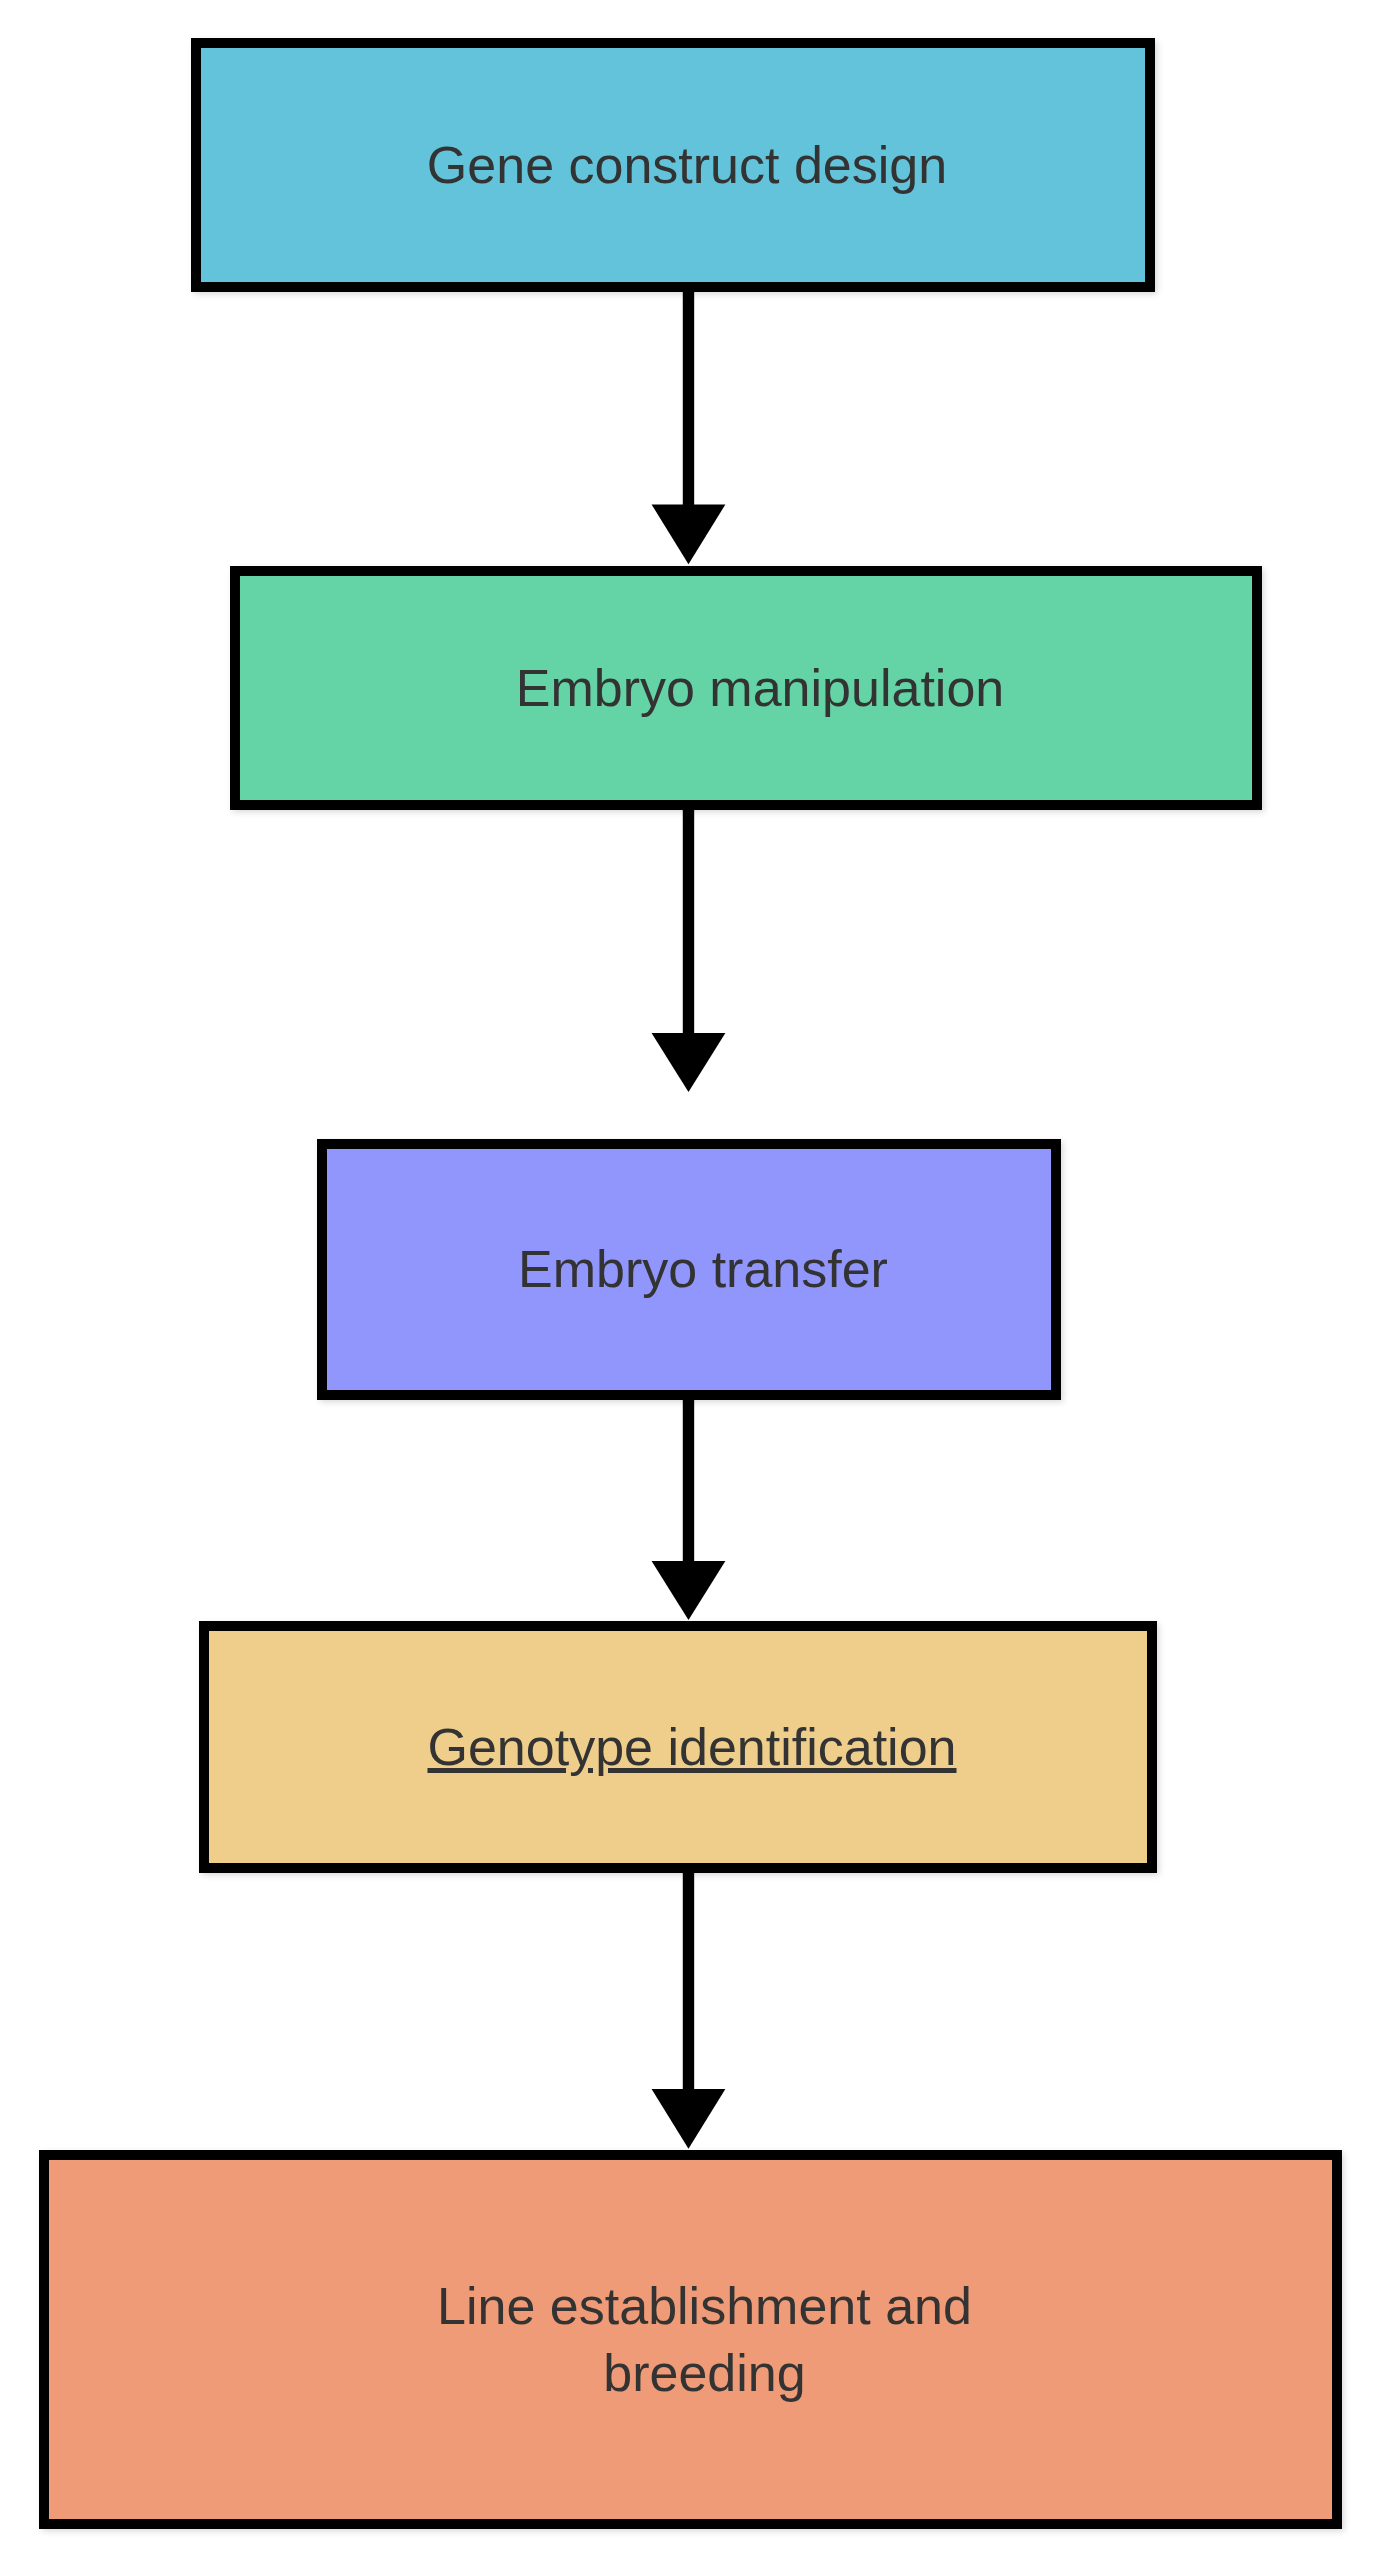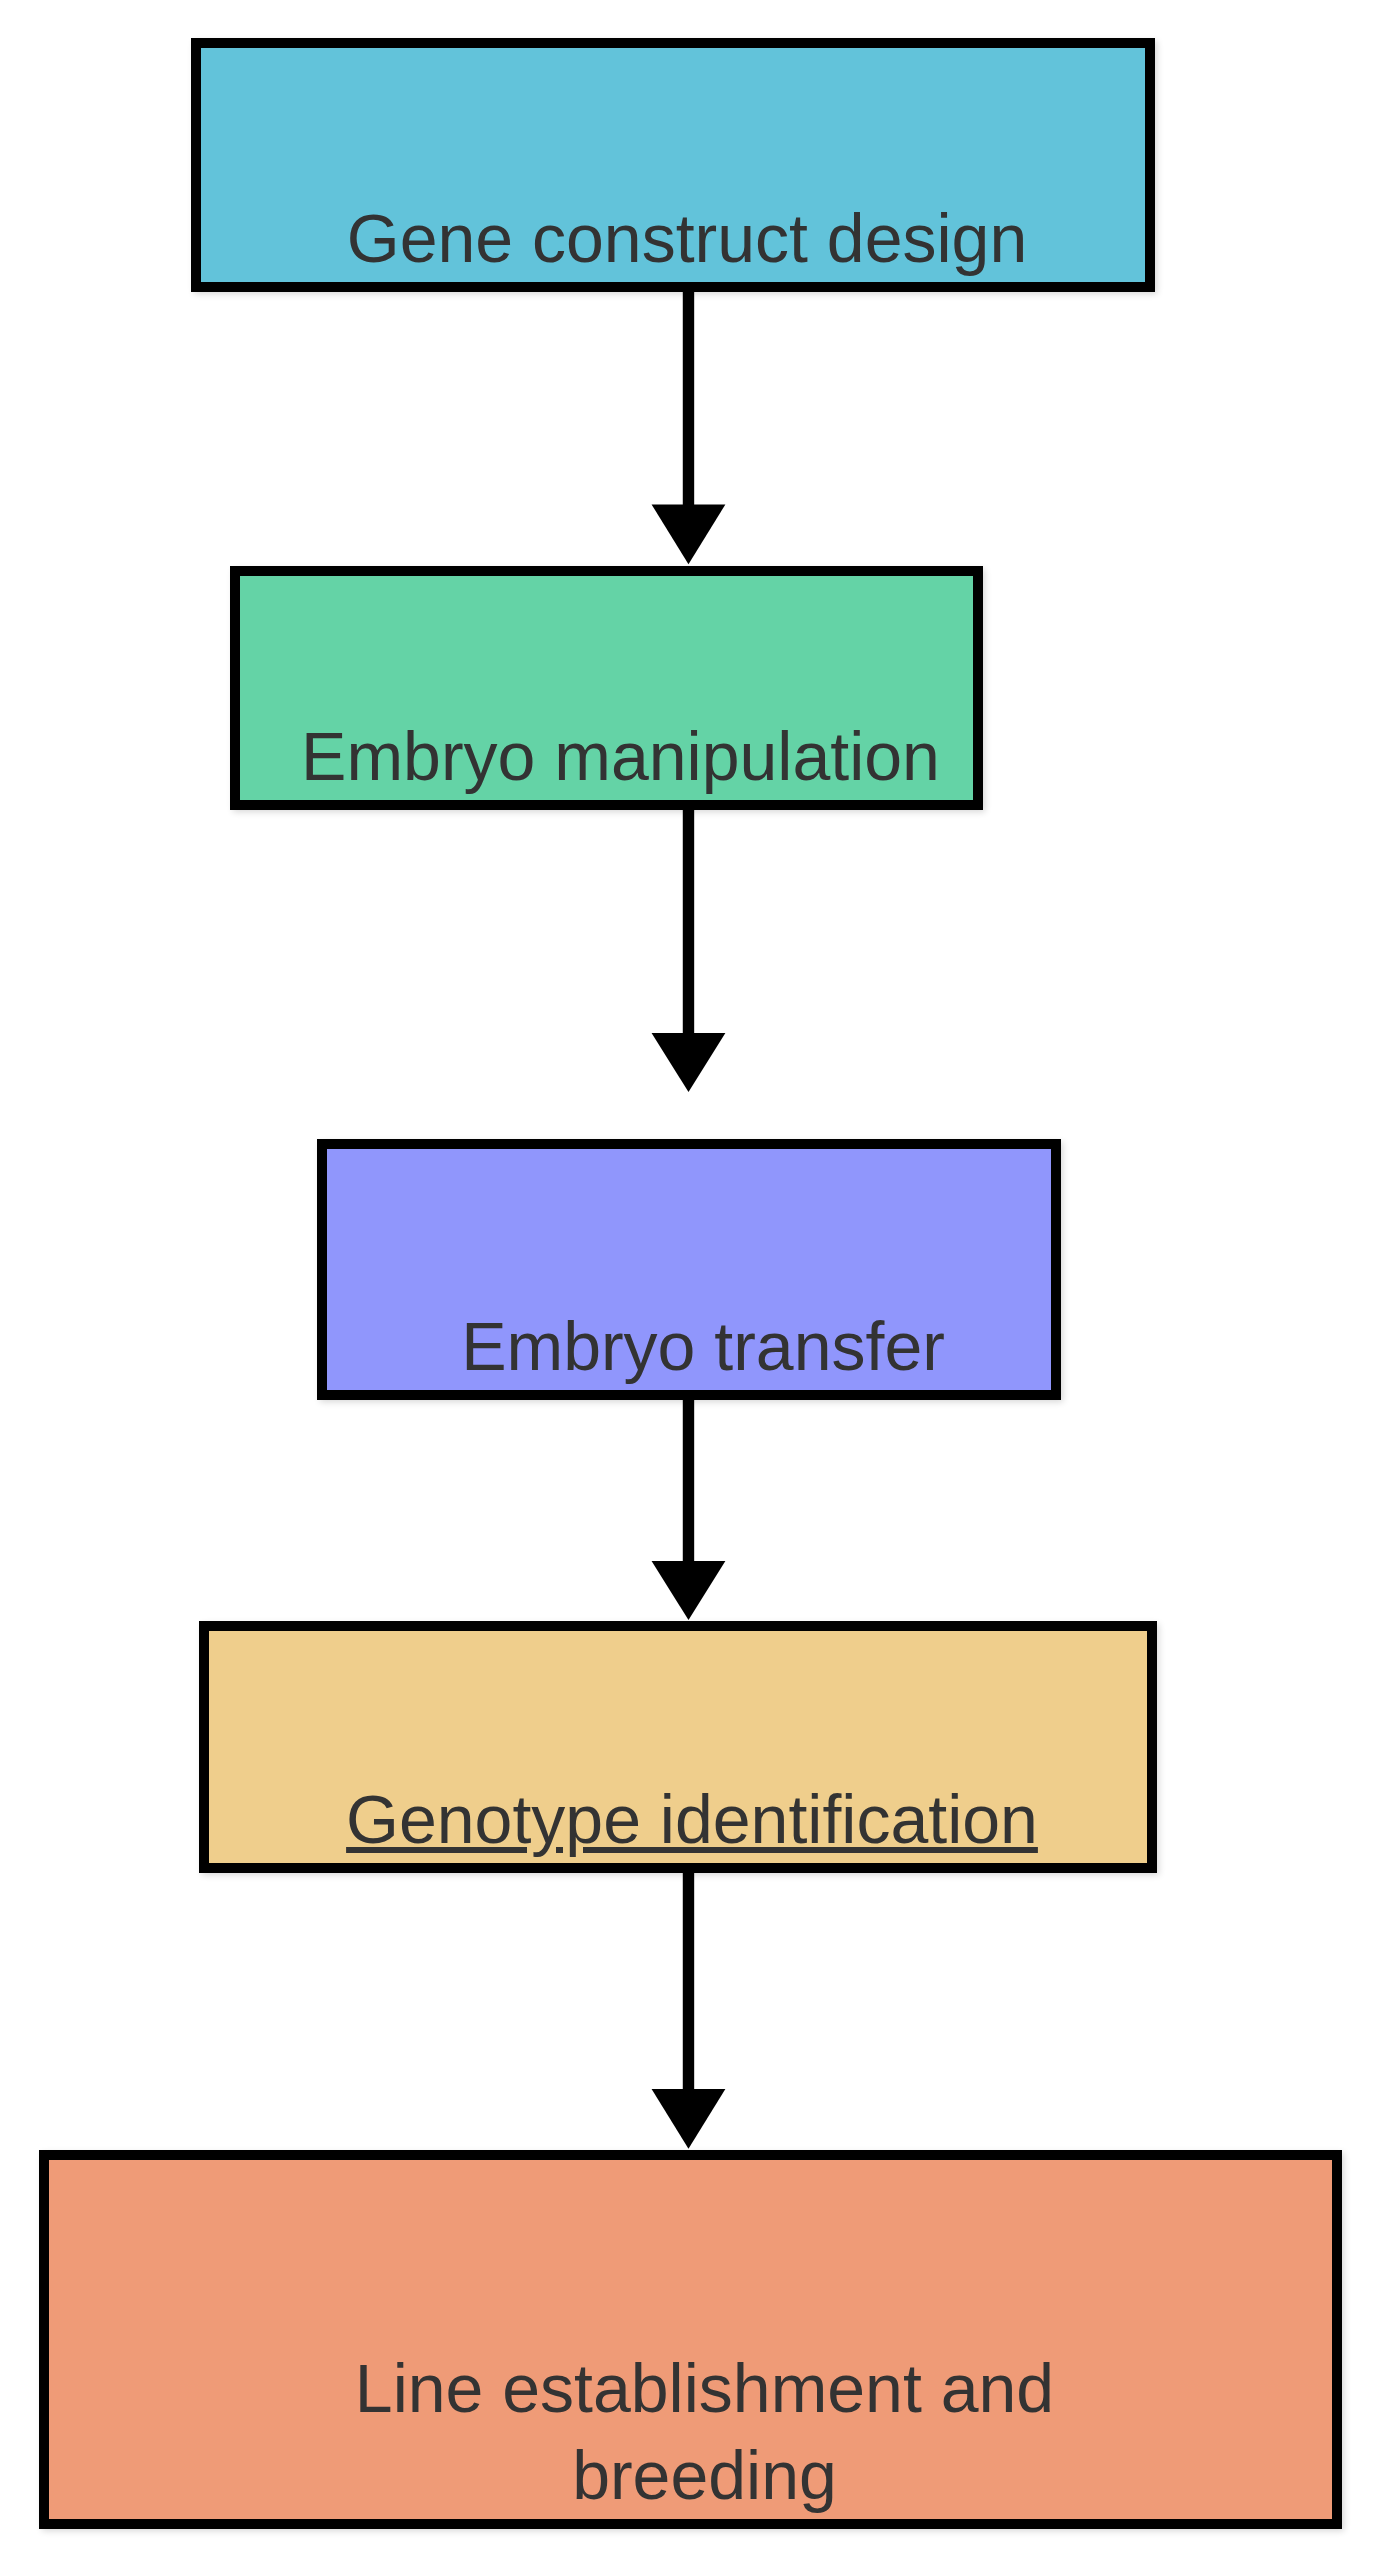--- a/index.html
+++ b/index.html
@@ -17,42 +17,42 @@
     height: 2576px;
     background: #ffffff;
     overflow: hidden;
   }
   
   .node {
     position: absolute;
     box-sizing: border-box;
     border: 10.7px solid #000000;
     display: flex;
-    align-items: flex-end;
+    align-items: center;
     justify-content: center;
     text-align: center;
     color: #333333;
     font-family: "Liberation Sans", sans-serif;
-    font-size: 68px;
+    font-size: 52px;
     line-height: 1.28;
     letter-spacing: 0px;
     font-weight: 400;
     box-shadow: 2.7px 2.7px 6.7px rgba(0,0,0,0.16);
     padding-left: 28px;
   }
   .node-label {
     display: block;
     width: 100%;
     padding: 0 16px;
     box-sizing: border-box;
     white-space: pre-line;
   }
 
   .node-1 { left: 191px;  top: 38px;   width: 964px; height: 254px; background: #62c3da; }
-  .node-2 { left: 230px;  top: 566px;  width: 753px; height: 244px; background: #64d3a6; }
+  .node-2 { left: 230px;  top: 566px;  width: 1032px; height: 244px; background: #64d3a6; }
   .node-3 { left: 317px;  top: 1139px; width: 744px; height: 261px; background: #9096fc; }
   .node-4 { left: 199px;  top: 1621px; width: 958px; height: 252px; background: #efce8c; text-decoration: underline; }
   .node-5 { left: 39px;   top: 2150px; width: 1303px; height: 379px; background: #ef9b77; }
 
   
   .edge {
     position: absolute;
     left: 0;
     top: 0;
     pointer-events: none;

